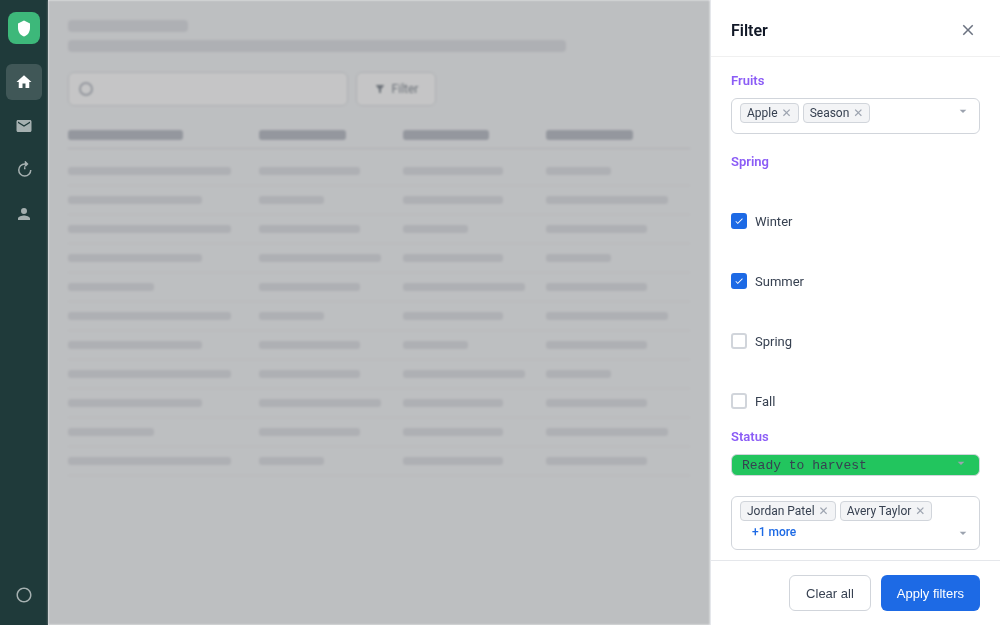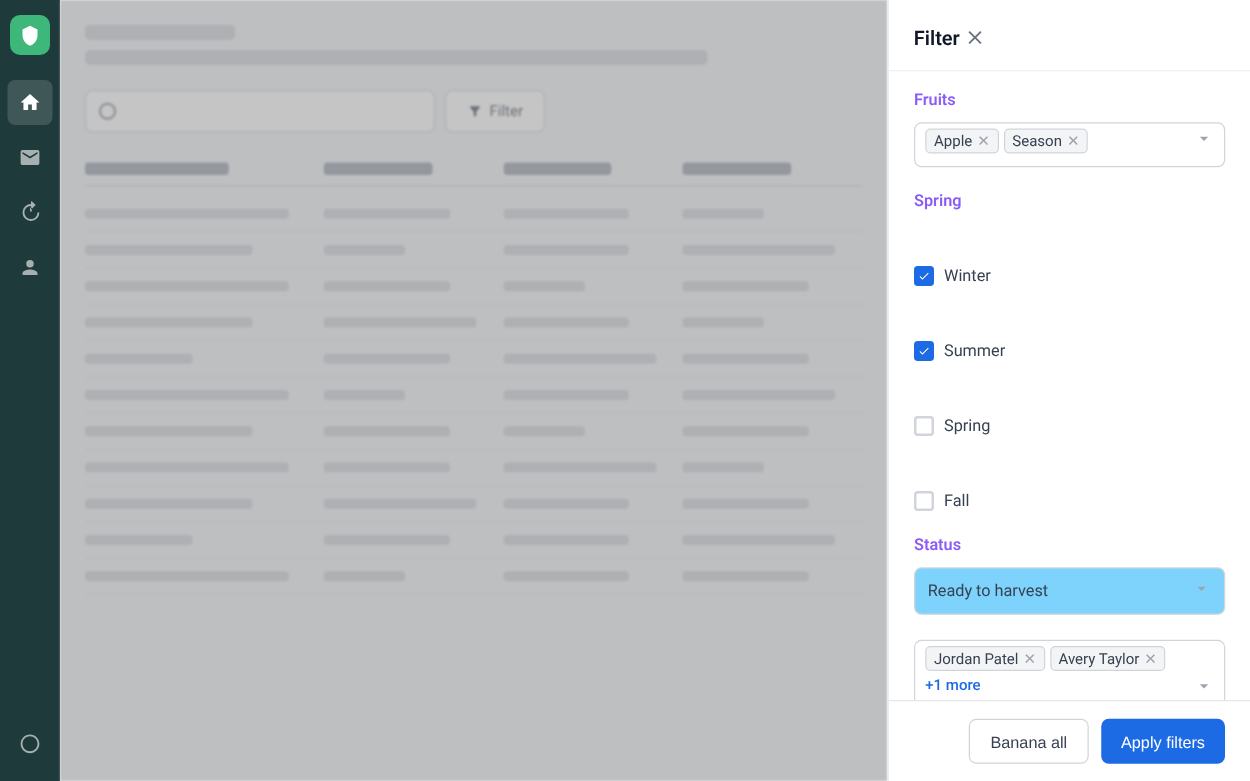--- a/index.html
+++ b/index.html
@@ -91,21 +91,21 @@
       background: white;
       height: 100%;
       display: flex;
       flex-direction: column;
       border-left: 1px solid #e5e7eb;
       flex-shrink: 0;
       position: relative;
       z-index: 10;
     }
     .filter-header {
-      display: flex; align-items: center; 
+      display: flex; align-items: center; justify-content: space-between;
       padding: 18px 20px 14px 20px;
       border-bottom: 1px solid #f0f0f0;
     }
     .filter-title {
       font-size: 16px; font-weight: 600; color: #111827;
     }
     .close-btn {
       width: 24px; height: 24px; cursor: pointer; color: #6b7280;
       display: flex; align-items: center; justify-content: center;
     }
@@ -158,29 +158,29 @@
       background: #1d6ae5; border-color: #1d6ae5;
     }
     .checkbox.checked svg { display: block; }
     .checkbox svg { display: none; width: 10px; height: 10px; fill: white; }
     .checkbox-label { font-size: 13px; color: #374151; }
 
     
     .single-select {
       border: 1px solid #d1d5db; border-radius: 6px;
       display: flex; align-items: center; justify-content: space-between;
-      height: 38px; padding: 0 10px; cursor: pointer; background: #7dd3fc;
-      font-size: 13px; color: #374151;
+      height: 22px; padding: 0 10px; cursor: pointer; background: #22c55e;
+      font-size: 13px; color: #374151; font-family: Liberation Mono, monospace;
     }
     .single-select-chevron { color: #9ca3af; }
     .single-select-chevron svg { width: 16px; height: 16px; fill: currentColor; }
 
     
     .tag-more {
-      font-size: 12px; color: #1d6ae5; font-weight: 500;
+      font-size: 12px; color: #1d6ae5; font-weight: 500; margin-left: 12px;
     }
 
     
     .filter-footer {
       padding: 14px 20px;
       display: flex; justify-content: flex-end; gap: 10px;
       border-top: 1px solid #e5e7eb;
     }
     .btn-clear {
       height: 36px; padding: 0 16px; border-radius: 6px;
@@ -519,18 +519,18 @@
             <div class="multi-select-chevron">
               <svg viewBox="0 0 24 24">
                   <path d="M7 10l5 5 5-5z"></path>
                 </svg>
             </div>
           </div>
         </div>
       </div>
 
       <div class="filter-footer">
-        <button class="btn-clear">Banana all</button>
+        <button class="btn-clear">Clear all</button>
         <button class="btn-apply">Apply filters</button>
       </div>
     </div>
   </div>
 </div>
 
 </body></html>

